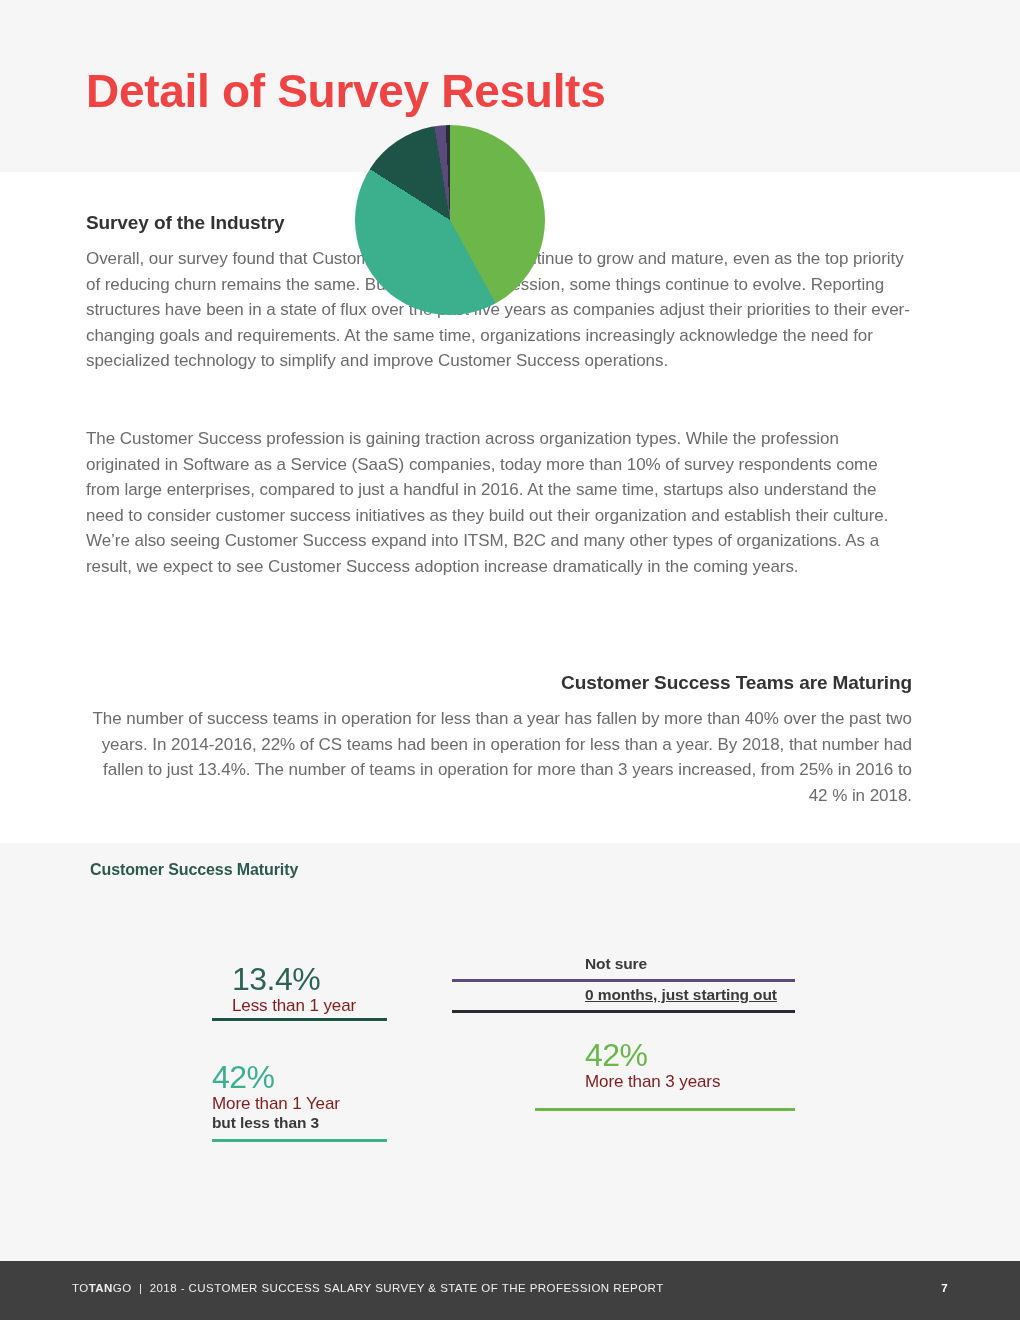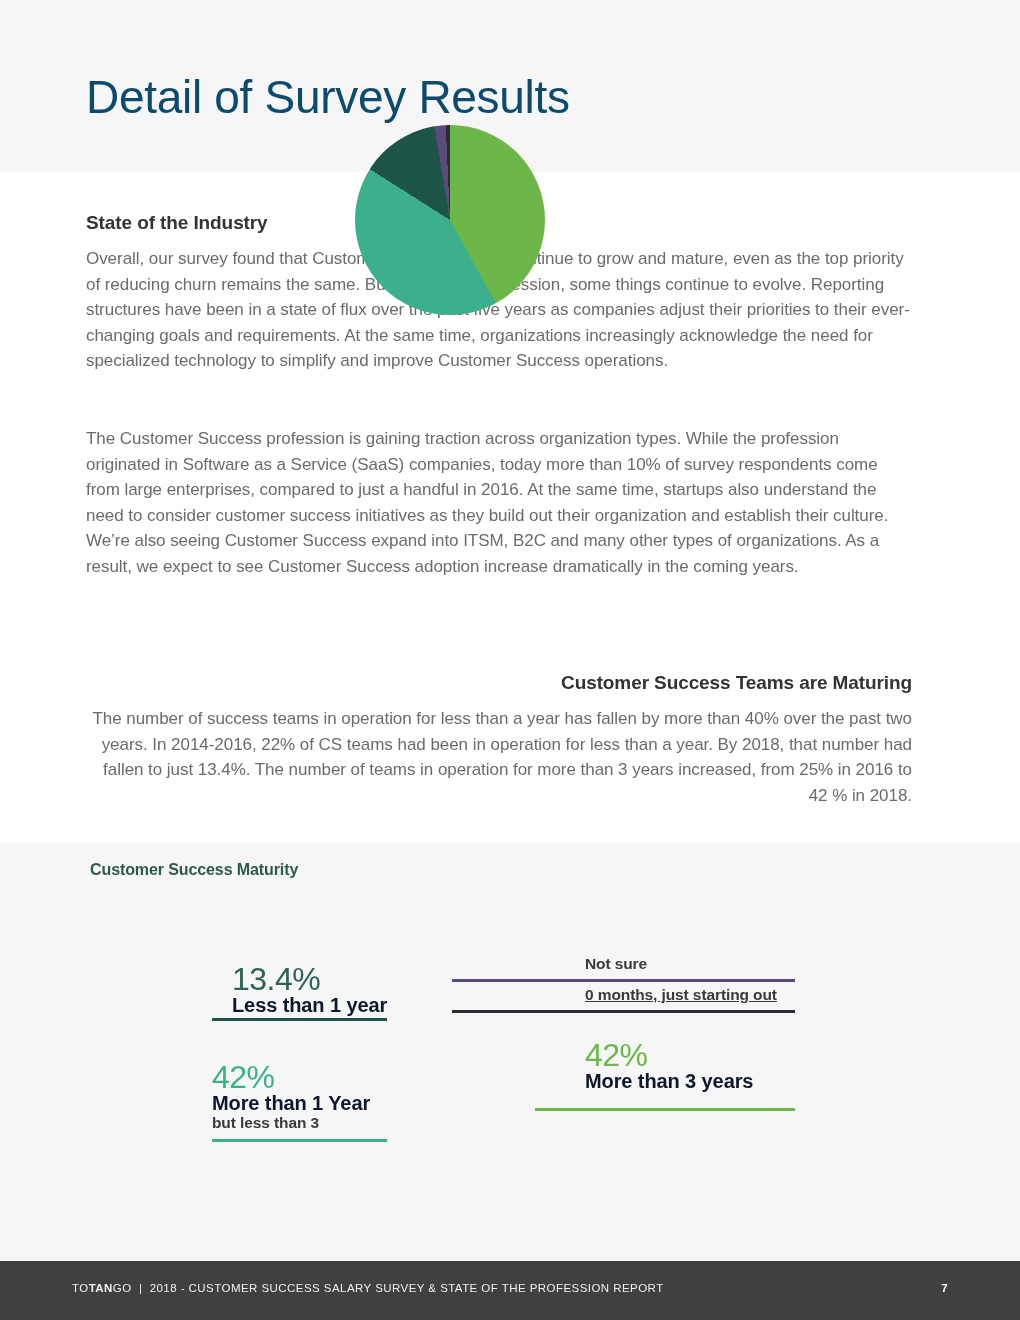--- a/index.html
+++ b/index.html
@@ -19,24 +19,24 @@
   .header-band {
     position: absolute;
     left: 0; top: 0;
     width: 1020px;
     height: 172px;
     background: #f6f6f6;
   }
   .page-title {
     position: absolute;
     left: 86px;
-    top: 74px;
+    top: 68px;
     font-size: 46px;
-    font-weight: 400;
-    color: #0c4a6e;
+    font-weight: 700;
+    color: #ef4444;
     letter-spacing: -0.3px;
     line-height: 1;
   }
 
   
   .content {
     position: absolute;
     left: 0;
     top: 172px;
     width: 1020px;
@@ -121,23 +121,23 @@
   
   .lbl { position: absolute; }
   .lbl .pct {
     font-size: 32px;
     font-weight: 400;
     line-height: 34px;
     letter-spacing: -0.5px;
     display: block;
   }
   .lbl .cap {
-    font-size: 20px;
-    font-weight: bold;
-    color: #0f172a;
+    font-size: 17px;
+    font-weight: normal;
+    color: #7f1d1d;
     line-height: 19px;
     display: block;
     letter-spacing: -0.1px;
   }
   .lbl .cap2 {
     font-size: 15.5px;
     font-weight: bold;
     color: #3a3a3a;
     line-height: 19px;
     display: block;
@@ -190,21 +190,21 @@
 </style>
 </head>
 <body>
 
 <div class="header-band"></div>
 <div class="page-title">Detail of Survey Results</div>
 
 <div class="content">
 
   <div class="section" id="sec-industry">
-    <h2 class="section-heading">State of the Industry</h2>
+    <h2 class="section-heading">Survey of the Industry</h2>
     <p class="section-body">Overall, our survey found that Customer Success teams continue to grow and mature, even as the top priority of reducing churn remains the same. But as a young profession, some things continue to evolve. Reporting structures have been in a state of flux over the past five years as companies adjust their priorities to their ever-changing goals and requirements. At the same time, organizations increasingly acknowledge the need  for specialized technology to simplify and improve Customer Success operations.</p>
   </div>
 
   <div class="section" id="sec-traction">
     <p class="section-body">The Customer Success  profession is gaining traction across organization types. While the profession originated in Software as a Service (SaaS) companies,  today more than 10% of survey respondents come from large enterprises, compared to just a handful in 2016. At the same time, startups also understand the need to consider customer success initiatives as they build out their organization and establish their culture. We’re also seeing Customer Success expand into ITSM, B2C and many other types of organizations. As a result, we expect to see Customer Success adoption increase dramatically in the coming years.</p>
   </div>
 
   <div class="section" id="sec-maturing">
     <h2 class="section-heading">Customer Success Teams are Maturing</h2>
     <p class="section-body">The number of success teams in operation for less than a year has fallen by more than 40% over the past two years. In 2014-2016, 22% of CS teams had been in operation for less than a year. By 2018, that number had fallen to just 13.4%. The number of teams in operation for more than 3 years increased, from 25% in 2016 to 42 % in 2018.</p>

